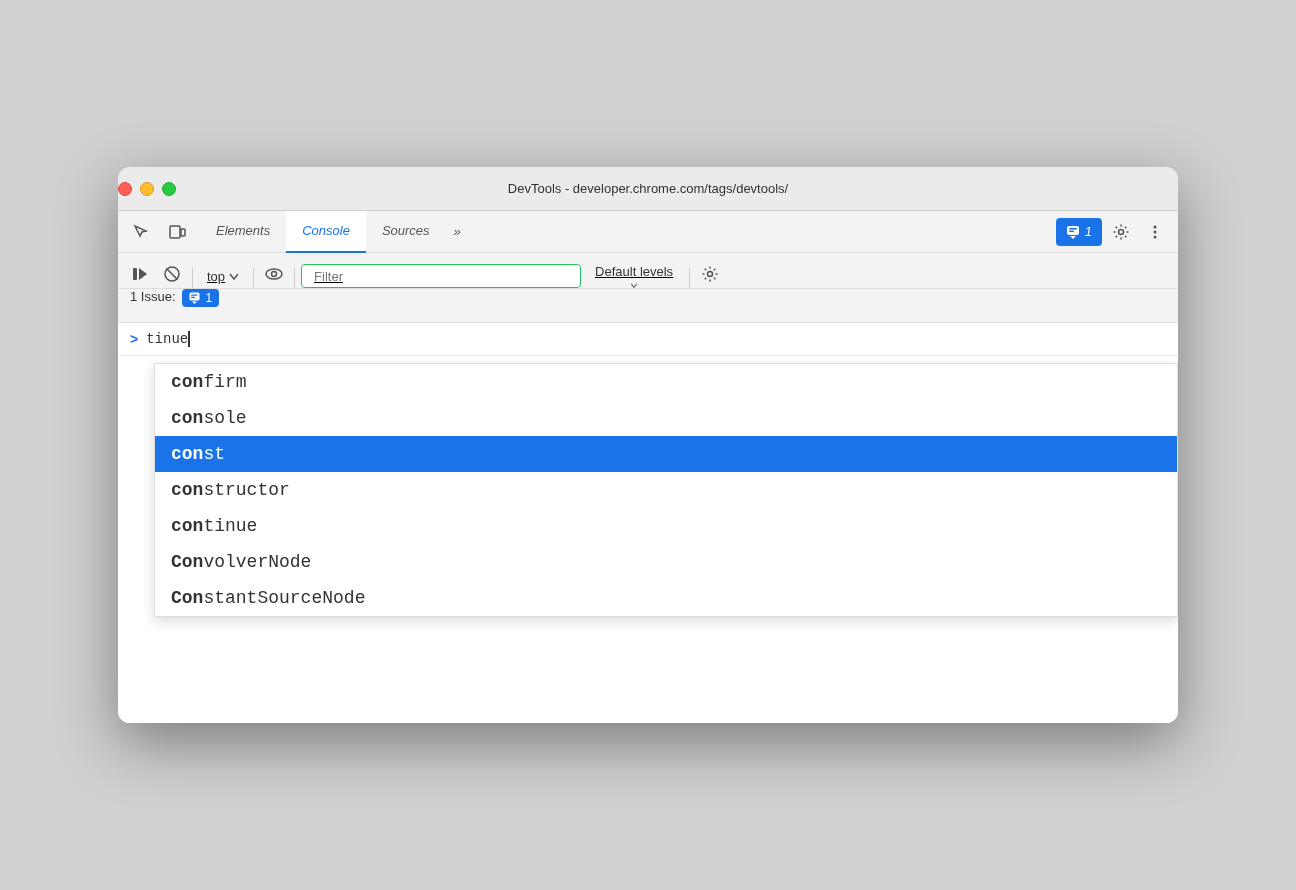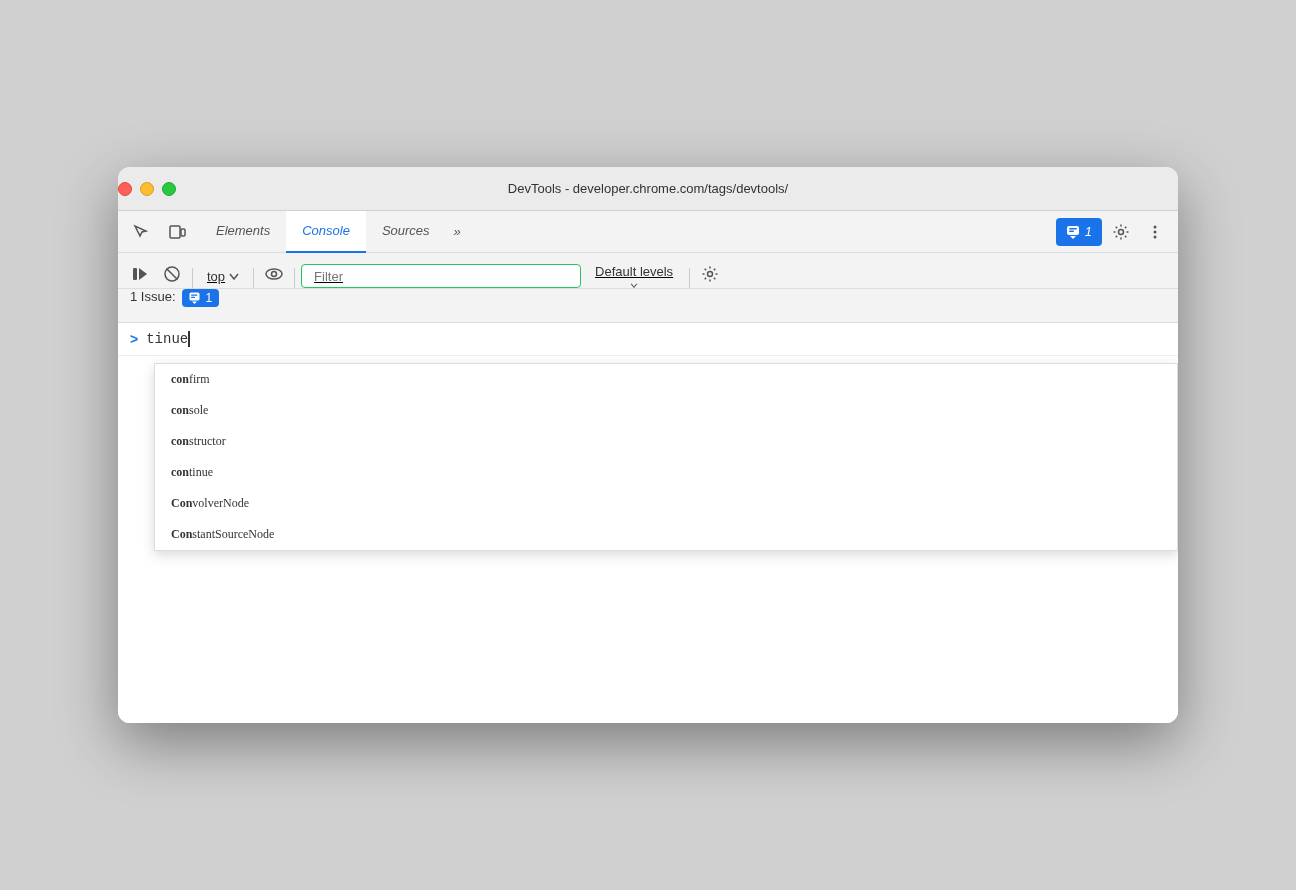--- a/index.html
+++ b/index.html
@@ -290,22 +290,22 @@
       top: 40px;
       right: 0;
       background: white;
       border: 1px solid #ddd;
       box-shadow: 0 4px 12px rgba(0,0,0,0.15);
       z-index: 100;
     }
 
     .autocomplete-item {
       padding: 8px 16px;
-      font-family: Liberation Serif, serif;
-      font-size: 12px;
+      font-family: Liberation Mono, monospace;
+      font-size: 18px;
       color: #333;
       cursor: pointer;
       white-space: nowrap;
     }
 
     .autocomplete-item.selected {
       background: #1a73e8;
       color: white;
     }
 
@@ -465,20 +465,23 @@
       <div class="autocomplete-dropdown">
 
         <div class="autocomplete-item">
           <span class="bold-prefix">con</span><span>firm</span>
         </div>
 
         <div class="autocomplete-item">
           <span class="bold-prefix">con</span><span>sole</span>
         </div>
 
+        <div class="autocomplete-item selected">
+          <span class="bold-prefix">con</span><span>st</span>
+        </div>
 
         <div class="autocomplete-item">
           <span class="bold-prefix">con</span><span>structor</span>
         </div>
 
         <div class="autocomplete-item">
           <span class="bold-prefix">con</span><span>tinue</span>
         </div>
 
         <div class="autocomplete-item">

